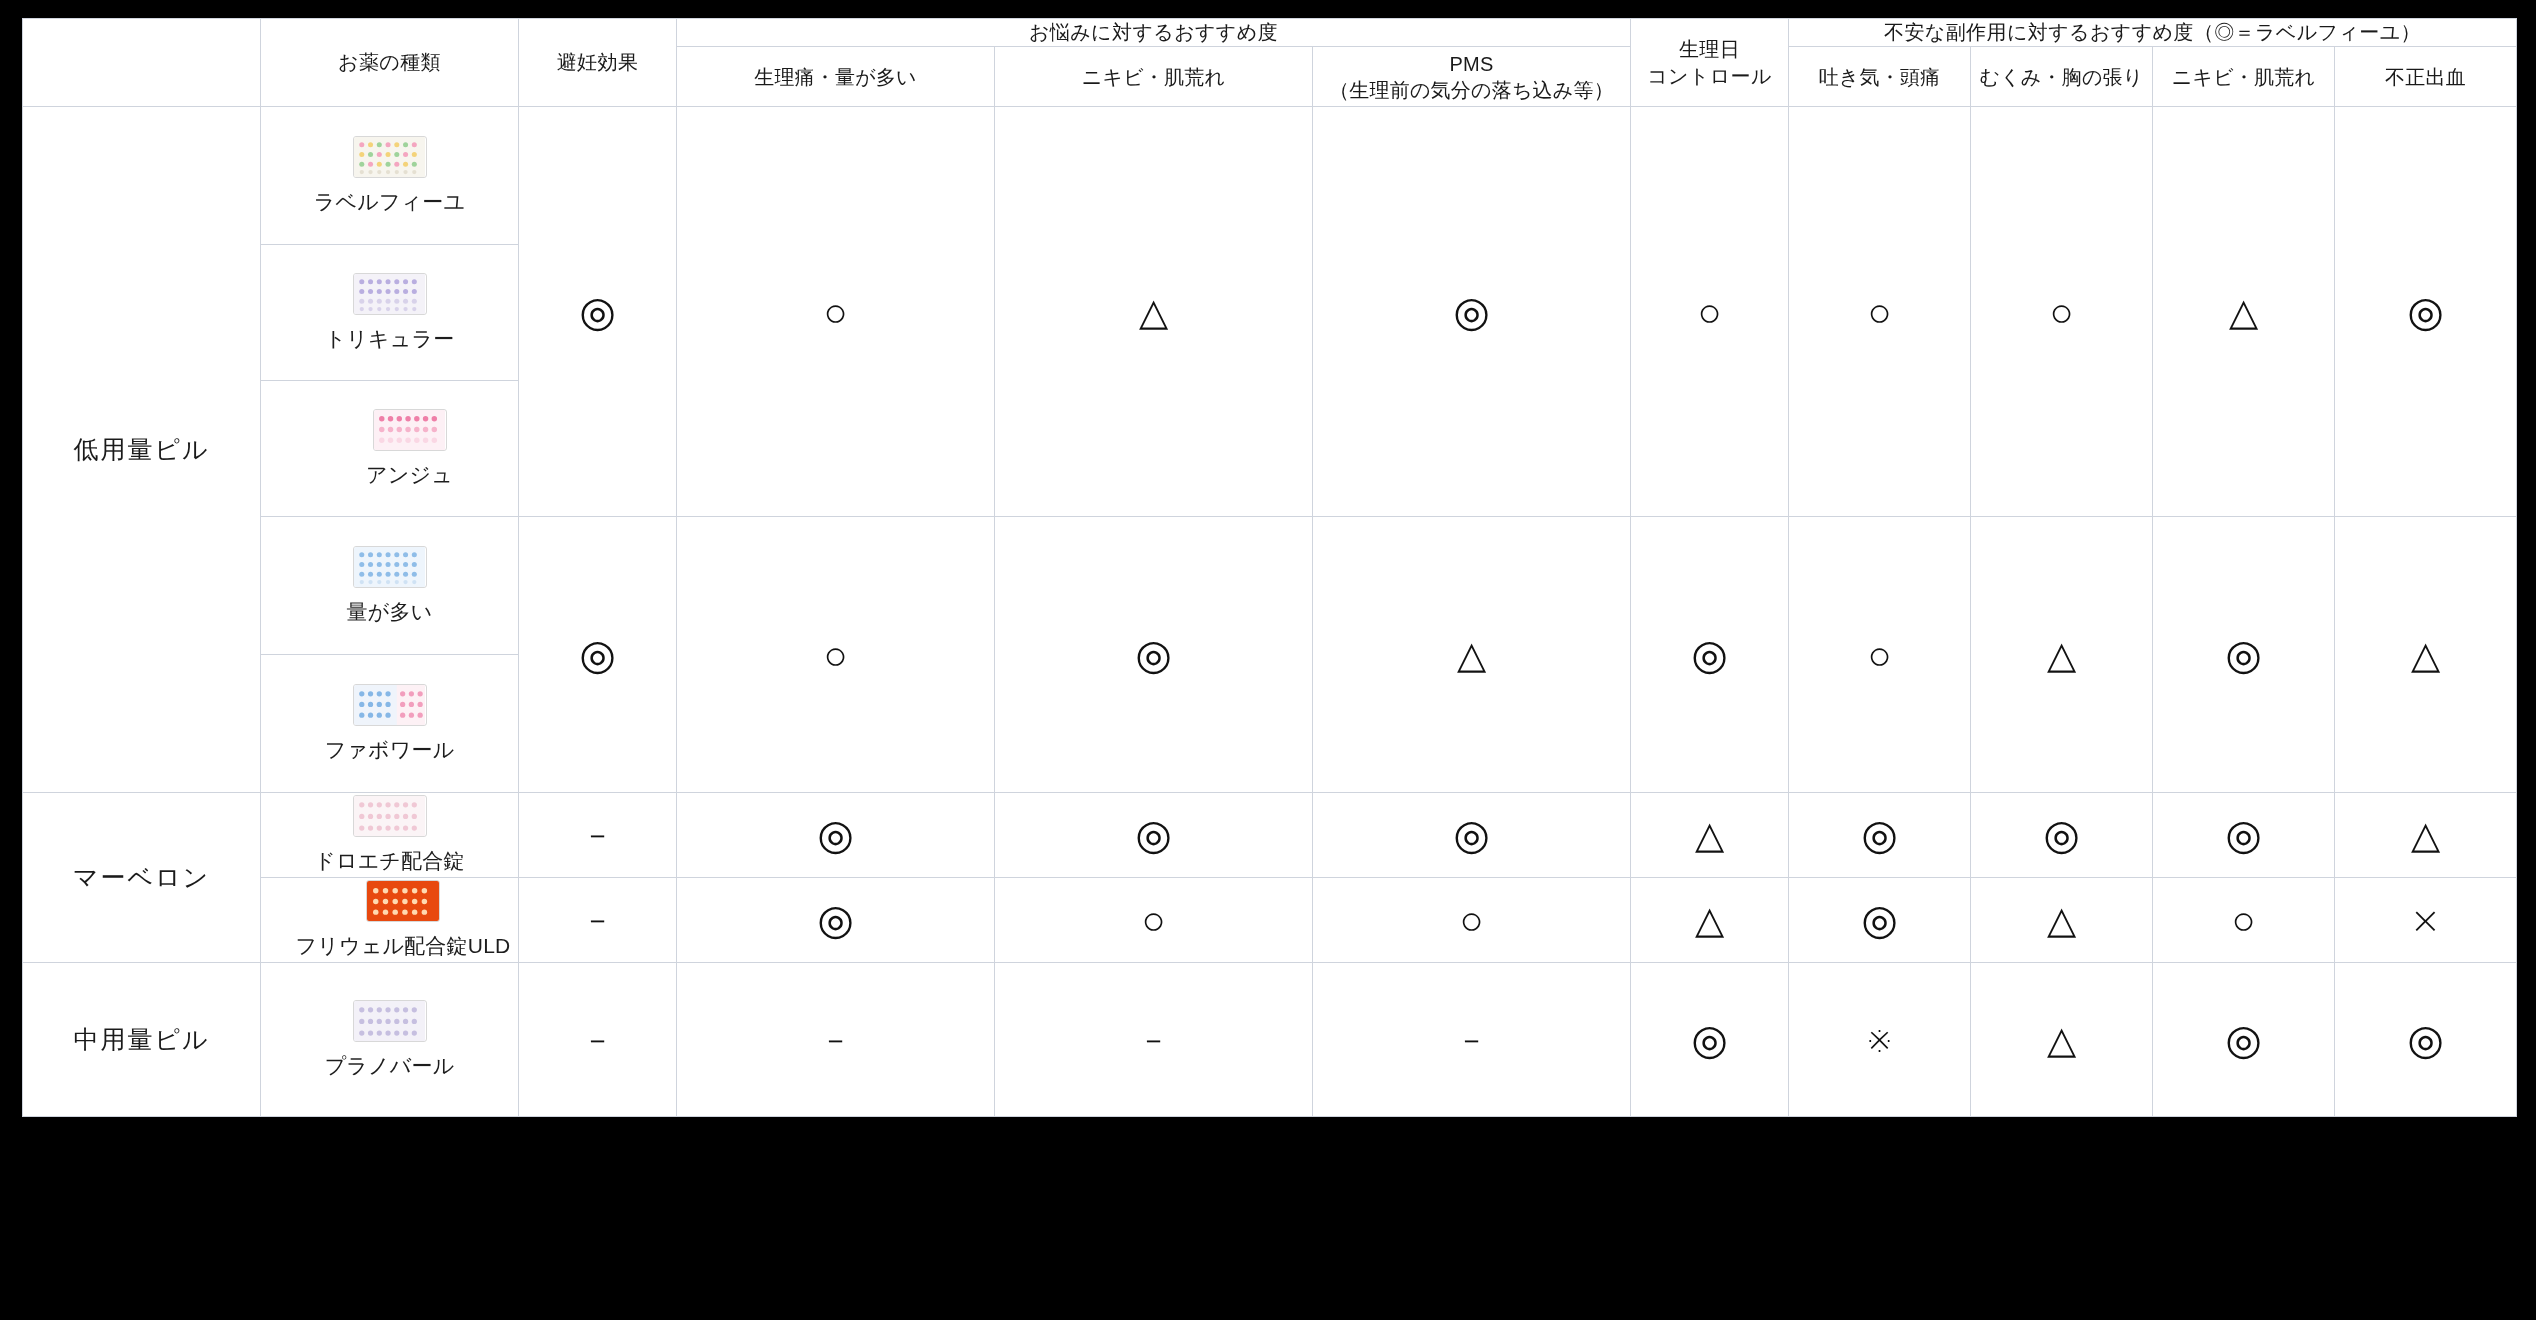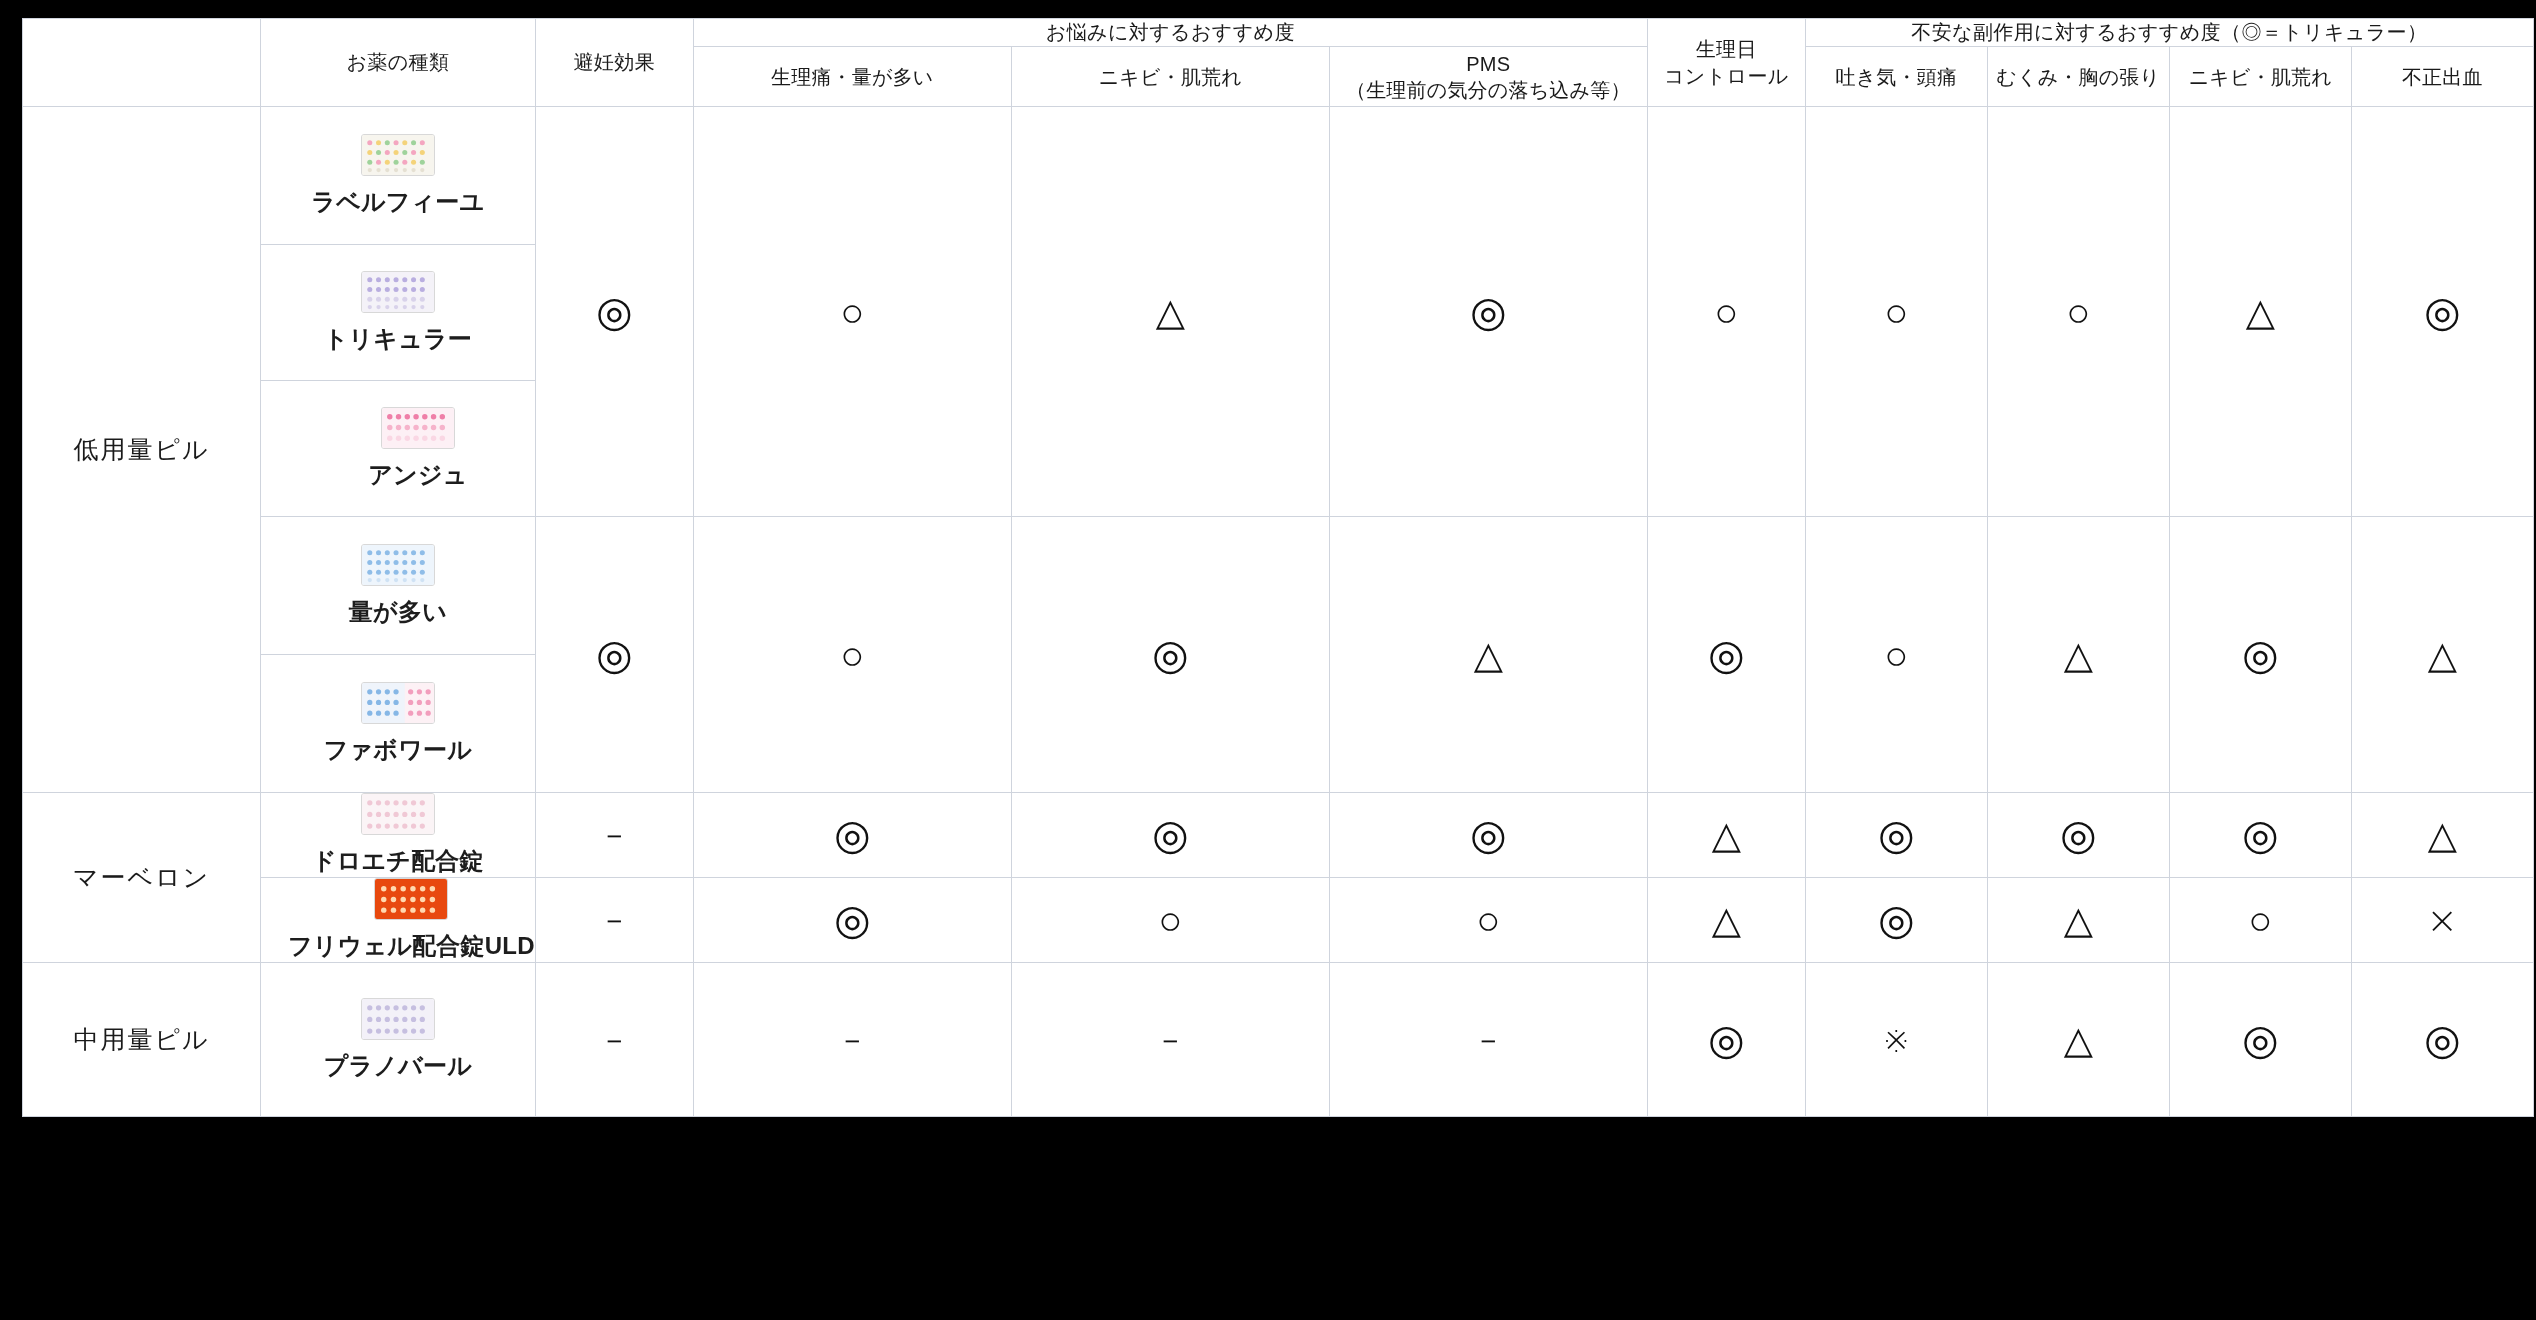--- a/index.html
+++ b/index.html
@@ -72,22 +72,22 @@
     margin: 0 auto 10px auto;
     border-radius: 3px;
     position: relative;
     overflow: hidden;
     border: 1px solid #d8d8d8;
   }
   .dots {
     position: absolute; inset: 0;
   }
   .med-label {
-    font-size: 24px;
-    font-weight: bold;
+    font-size: 21px;
+    font-weight: normal;
     color: #1d1d1d;
     letter-spacing: 0.01em;
     white-space: nowrap;
   }
   
   .mark {
     font-size: 40px;
     line-height: 1;
     color: #111;
     font-family: "DejaVu Sans", sans-serif;
@@ -134,21 +134,21 @@
     <thead>
       <tr>
         <th class="corner" rowspan="2"></th>
         <th class="hdr" rowspan="2" style="height:58px;">お薬の種類</th>
         <th class="hdr" rowspan="2">避妊効果</th>
         <th class="hdr" colspan="3">お悩みに対するおすすめ度</th>
         <th class="hdr" rowspan="2">
           <div>生理日</div>
           <div>コントロール</div>
         </th>
-        <th class="hdr" colspan="4">不安な副作用に対するおすすめ度（◎＝トリキュラー）</th>
+        <th class="hdr" colspan="4">不安な副作用に対するおすすめ度（◎＝ラベルフィーユ）</th>
       </tr>
       <tr>
         <th class="hdr-sub" style="height:60px;margin-left:34px;">生理痛・量が多い</th>
         <th class="hdr-sub">ニキビ・肌荒れ</th>
         <th class="hdr-sub">
           <div>PMS</div>
           <div>（生理前の気分の落ち込み等）</div>
         </th>
         <th class="hdr-sub">吐き気・頭痛</th>
         <th class="hdr-sub">むくみ・胸の張り</th>

